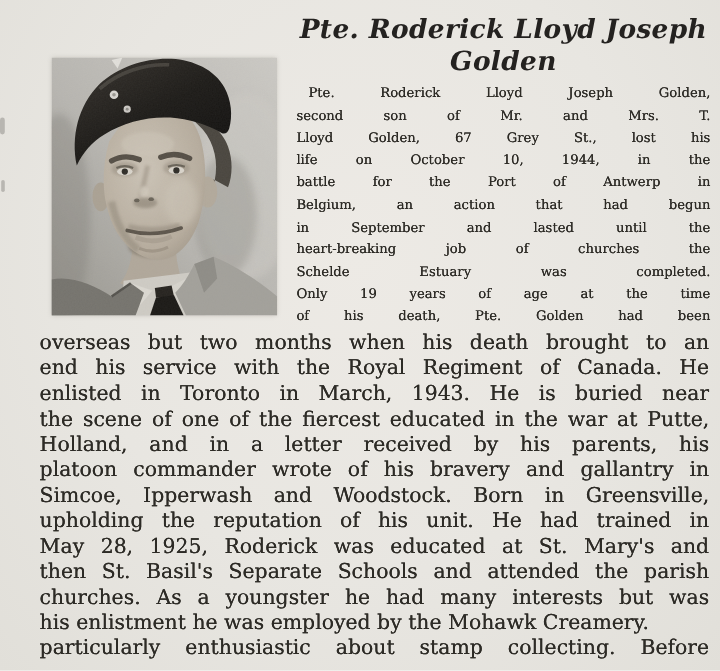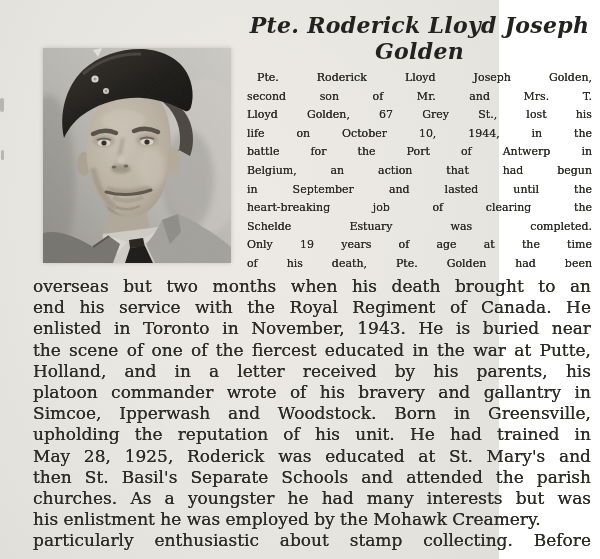--- a/index.html
+++ b/index.html
@@ -1,19 +1,19 @@
 <!DOCTYPE html>
 <html><head>
 <meta charset="utf-8">
 <title>Pte. Roderick Lloyd Joseph Golden</title>
 <style>
   html,body{margin:0;padding:0;}
   body{width:600px;height:559px;overflow:hidden;}
   .page{
-    position:relative;width:499px;height:559px;
+    position:relative;width:600px;height:559px;
     background:radial-gradient(ellipse at 50% 38%, #edeae5 0%, #e8e6e1 55%, #e1dfd9 100%);
     font-family:"DejaVu Serif","Liberation Serif",serif;
     color:#2d2b26;
   }
   .artifact{position:absolute;background:#b8b6b1;border-radius:2px;}
   .a1{left:0;top:98px;width:4px;height:14px;}
   .a2{left:1px;top:150px;width:3px;height:10px;}
   .photo{
     position:absolute;left:43px;top:48px;width:188px;height:215px;margin:0;
     box-shadow:0 0 4px rgba(120,115,105,0.35);
@@ -158,31 +158,31 @@
       <span class="tline">Golden</span>
     </h1>
     <div class="col-text">
         <div class="jline cline">Pte. Roderick Lloyd Joseph Golden,</div>
         <div class="jline cline">second son of Mr. and Mrs. T.</div>
         <div class="jline cline">Lloyd Golden, 67 Grey St., lost his</div>
         <div class="jline cline">life on October 10, 1944, in the</div>
         <div class="jline cline">battle for the Port of Antwerp in</div>
         <div class="jline cline">Belgium, an action that had begun</div>
         <div class="jline cline">in September and lasted until the</div>
-        <div class="jline cline">heart-breaking job of clearing the</div>
+        <div class="jline cline">heart-breaking job of churches the</div>
         <div class="jline cline">Schelde Estuary was completed.</div>
         <div class="jline cline">Only 19 years of age at the time</div>
         <div class="jline cline">of his death, Pte. Golden had been</div>
       </div>
   </div>
 
   <div class="full-text">
       <div class="jline bline">overseas but two months when his death brought to an</div>
       <div class="jline bline">end his service with the Royal Regiment of Canada. He</div>
-      <div class="jline bline">enlisted in Toronto in November, 1943. He is buried near</div>
+      <div class="jline bline">enlisted in Toronto in March, 1943. He is buried near</div>
       <div class="jline bline">the scene of one of the fiercest educated in the war at Putte,</div>
       <div class="jline bline">Holland, and in a letter received by his parents, his</div>
       <div class="jline bline">platoon commander wrote of his bravery and gallantry in</div>
       <div class="jline bline">Simcoe, Ipperwash and Woodstock. Born in Greensville,</div>
       <div class="jline bline">upholding the reputation of his unit. He had trained in</div>
       <div class="jline bline">May 28, 1925, Roderick was educated at St. Mary's and</div>
       <div class="jline bline">then St. Basil's Separate Schools and attended the parish</div>
       <div class="jline bline">churches. As a youngster he had many interests but was</div>
       <div class="jline bline lastline">his enlistment he was employed by the Mohawk Creamery.</div>
       <div class="jline bline">particularly enthusiastic about stamp collecting. Before</div>

